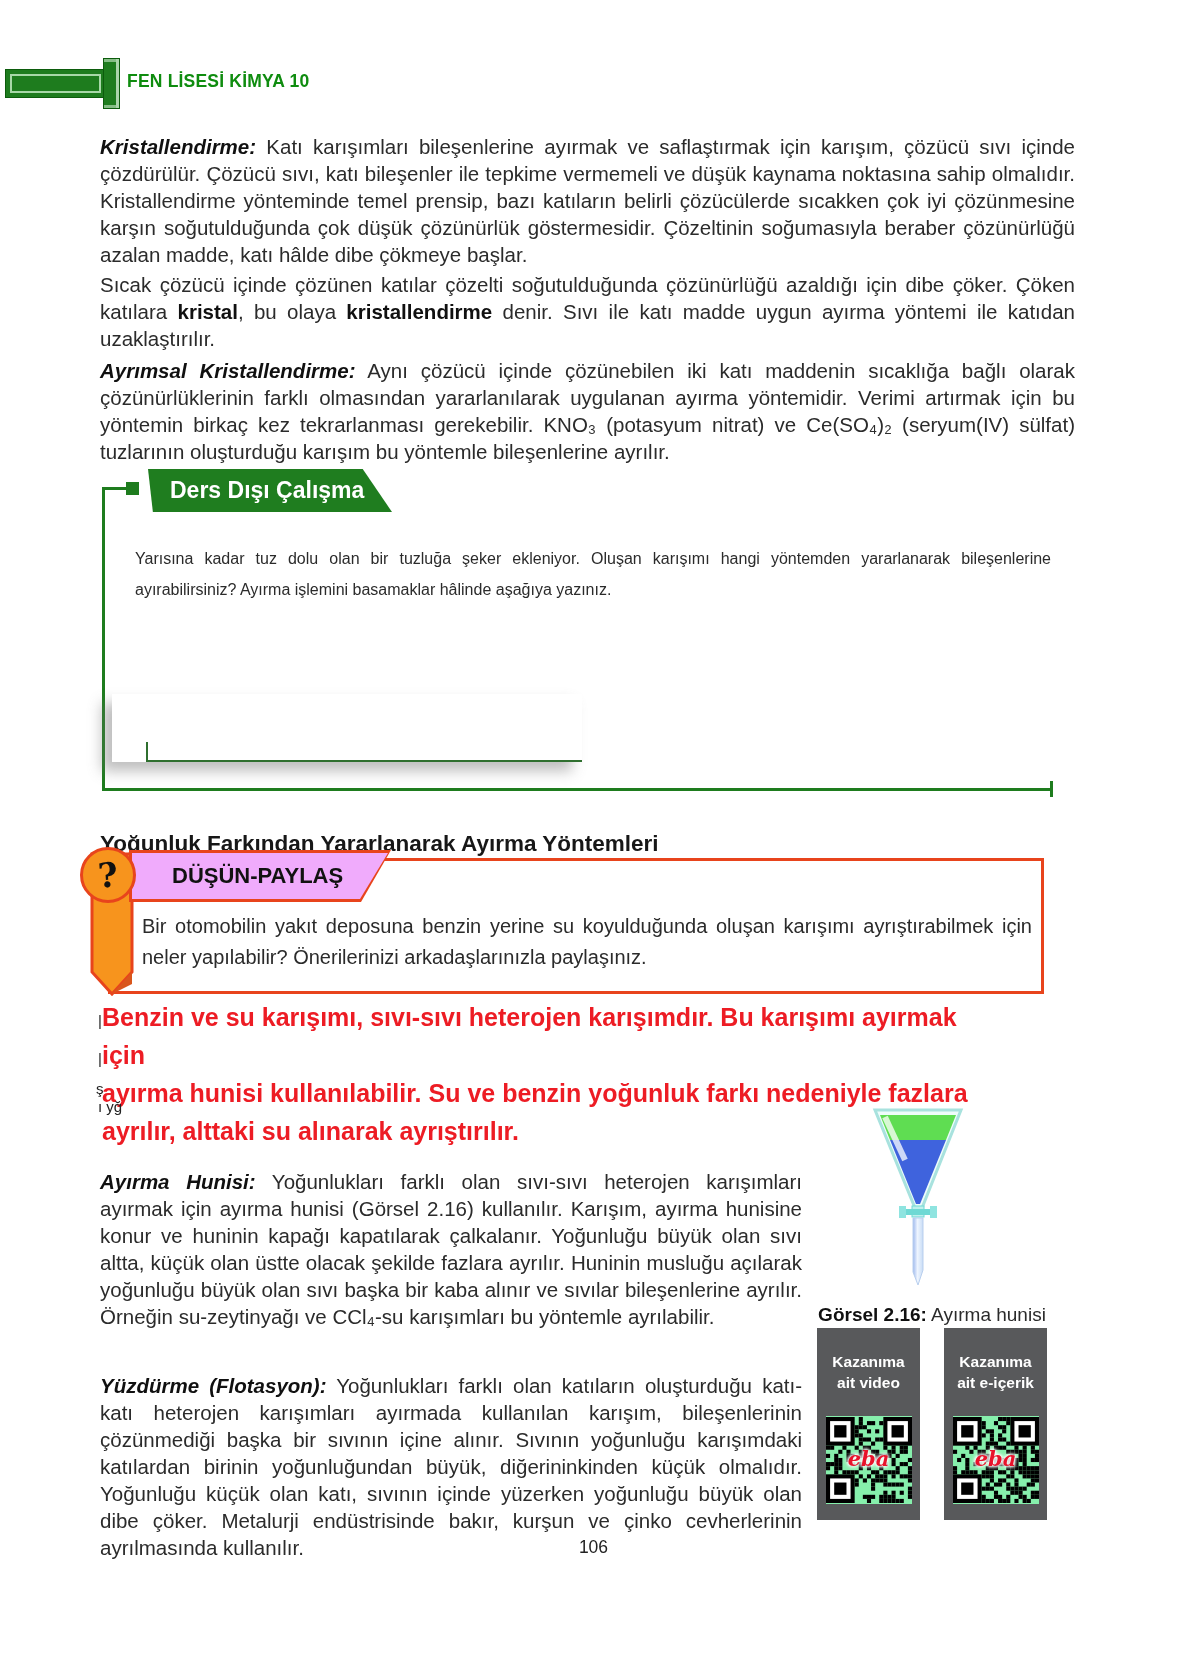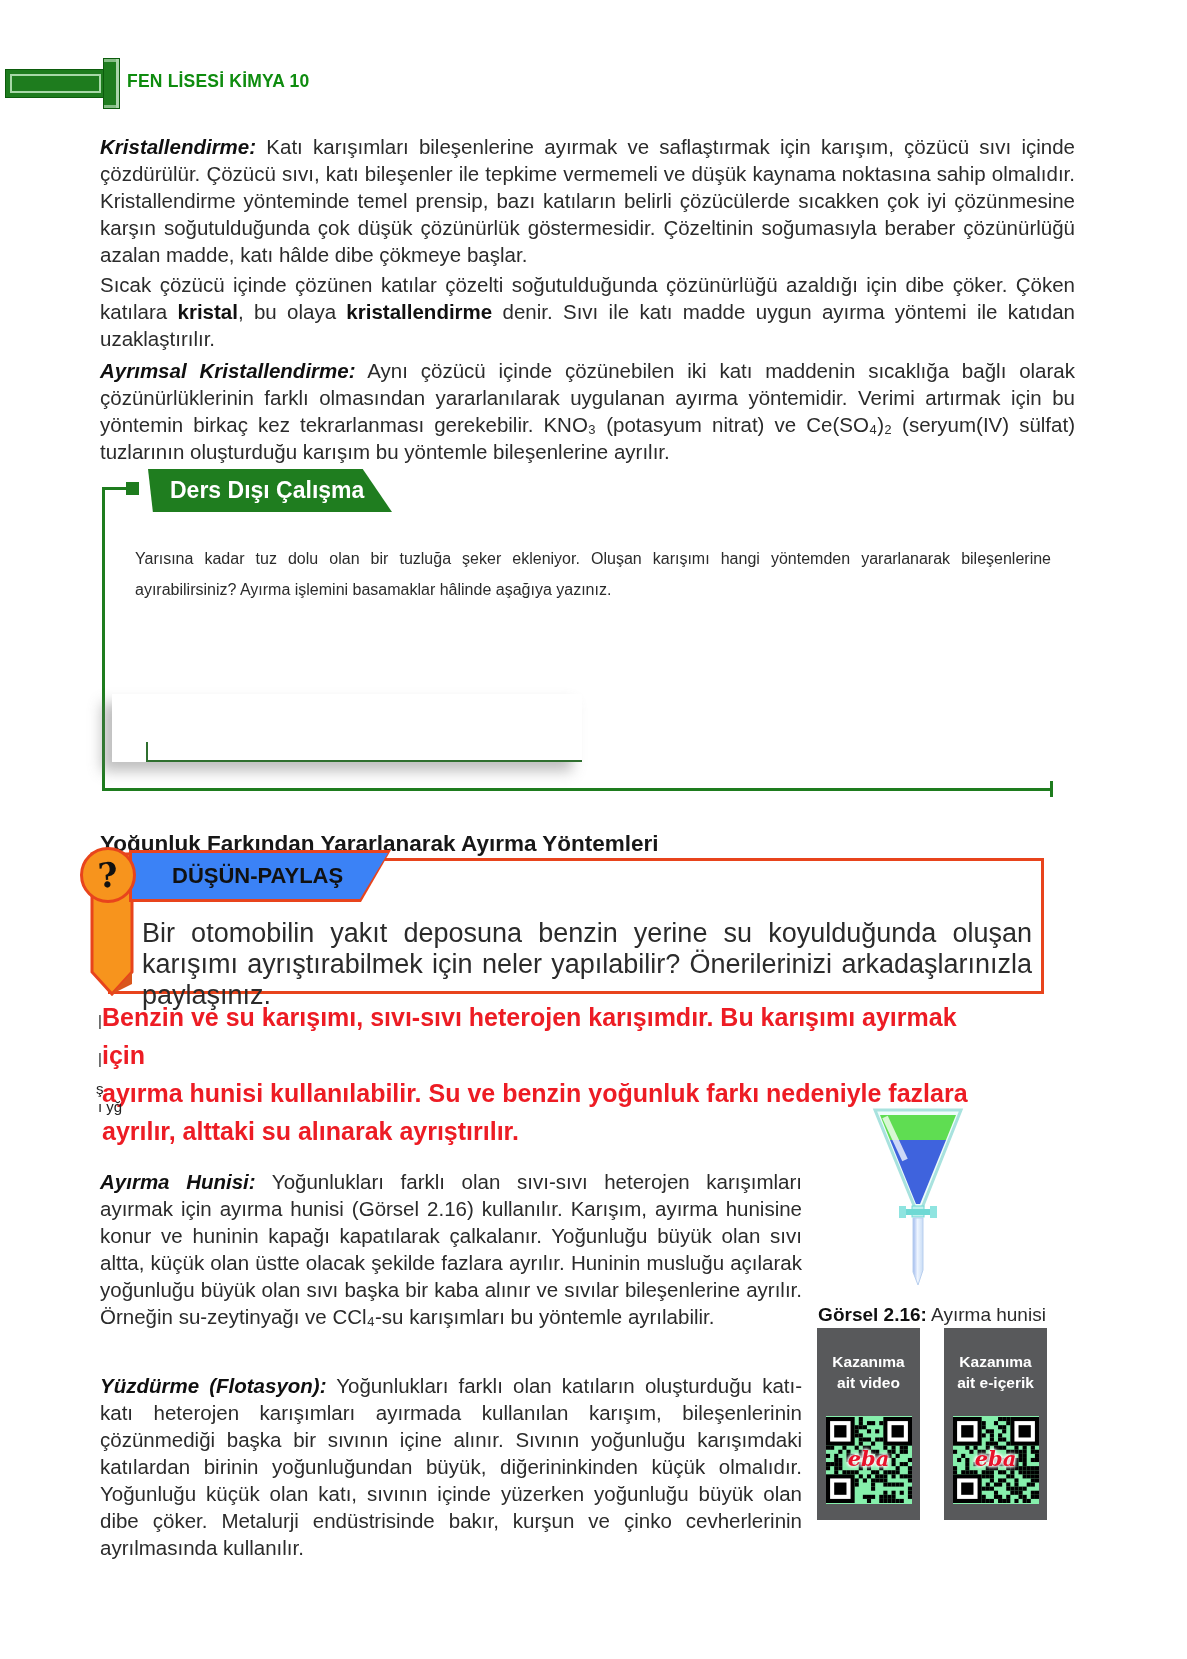--- a/index.html
+++ b/index.html
@@ -38,28 +38,28 @@
   .ovl-h{position:absolute;left:34px;top:66px;right:0;height:2px;background:#2f6f2f;}
 
   
   .sec-heading{left:100px;top:812px;font-size:22.5px;font-weight:bold;color:#171717;}
 
   
   .ts-box{left:108px;top:858px;width:936px;height:136px;background:#fff;border:3px solid #e8441c;box-sizing:border-box;}
   .ts-ribbon{left:90px;top:852px;}
   .ts-banner-outer{left:129px;top:850px;width:262px;height:52px;background:#e8441c;
                    clip-path:polygon(0 0,100% 0,calc(100% - 30px) 100%,0 100%);}
-  .ts-banner-inner{position:absolute;left:3px;top:3px;width:256px;height:46px;background:#3b82f6;
+  .ts-banner-inner{position:absolute;left:3px;top:3px;width:256px;height:46px;background:#f0abfc;
                    clip-path:polygon(0 0,100% 0,calc(100% - 28px) 100%,0 100%);
                    display:flex;align-items:center;padding-left:40px;box-sizing:border-box;}
   .ts-banner-inner span{font-weight:bold;font-size:22px;color:#111;}
   .ts-circle{left:80px;top:847px;width:56px;height:56px;border-radius:50%;background:#f7941d;border:3px solid #e8441c;
              display:flex;align-items:center;justify-content:center;box-sizing:border-box;}
   .ts-circle span{font-size:34px;font-weight:bold;color:#111;font-family:"DejaVu Serif",serif;transform:rotate(-4deg);}
-  .ts-question{left:142px;top:891px;width:890px;font-size:27px;line-height:31px;text-align:justify;color:#2b2b2b;}
+  .ts-question{left:142px;top:891px;width:890px;font-size:20px;line-height:31px;text-align:justify;color:#2b2b2b;}
   .red-ans2{left:102px;top:998px;width:900px;font-size:25px;line-height:38px;font-weight:bold;color:#ed1c24;}
 
   .remnant{font-size:15px;color:#222;}
 
   
   .colL{left:100px;width:702px;}
   .caption{left:806px;top:1285px;width:252px;text-align:center;font-size:19px;color:#2b2b2b;}
   .caption .cb{font-weight:bold;color:#101010;}
 
   .qr-card{top:1328px;width:103px;height:192px;background:#58595b;display:flex;flex-direction:column;align-items:center;}
@@ -476,14 +476,15 @@
           <rect x="60" y="4" width="20" height="20" fill="#fff"></rect>
           <rect x="64" y="8" width="12" height="12" fill="#000"></rect>
           <rect x="0" y="56" width="28" height="28"></rect>
           <rect x="4" y="60" width="20" height="20" fill="#fff"></rect>
           <rect x="8" y="64" width="12" height="12" fill="#000"></rect>
         </svg>
       <span class="eba">eba</span>
     </div>
   </div>
 
+  <div class="abs page-number">106</div>
 
 </div>
 
 </body></html>

